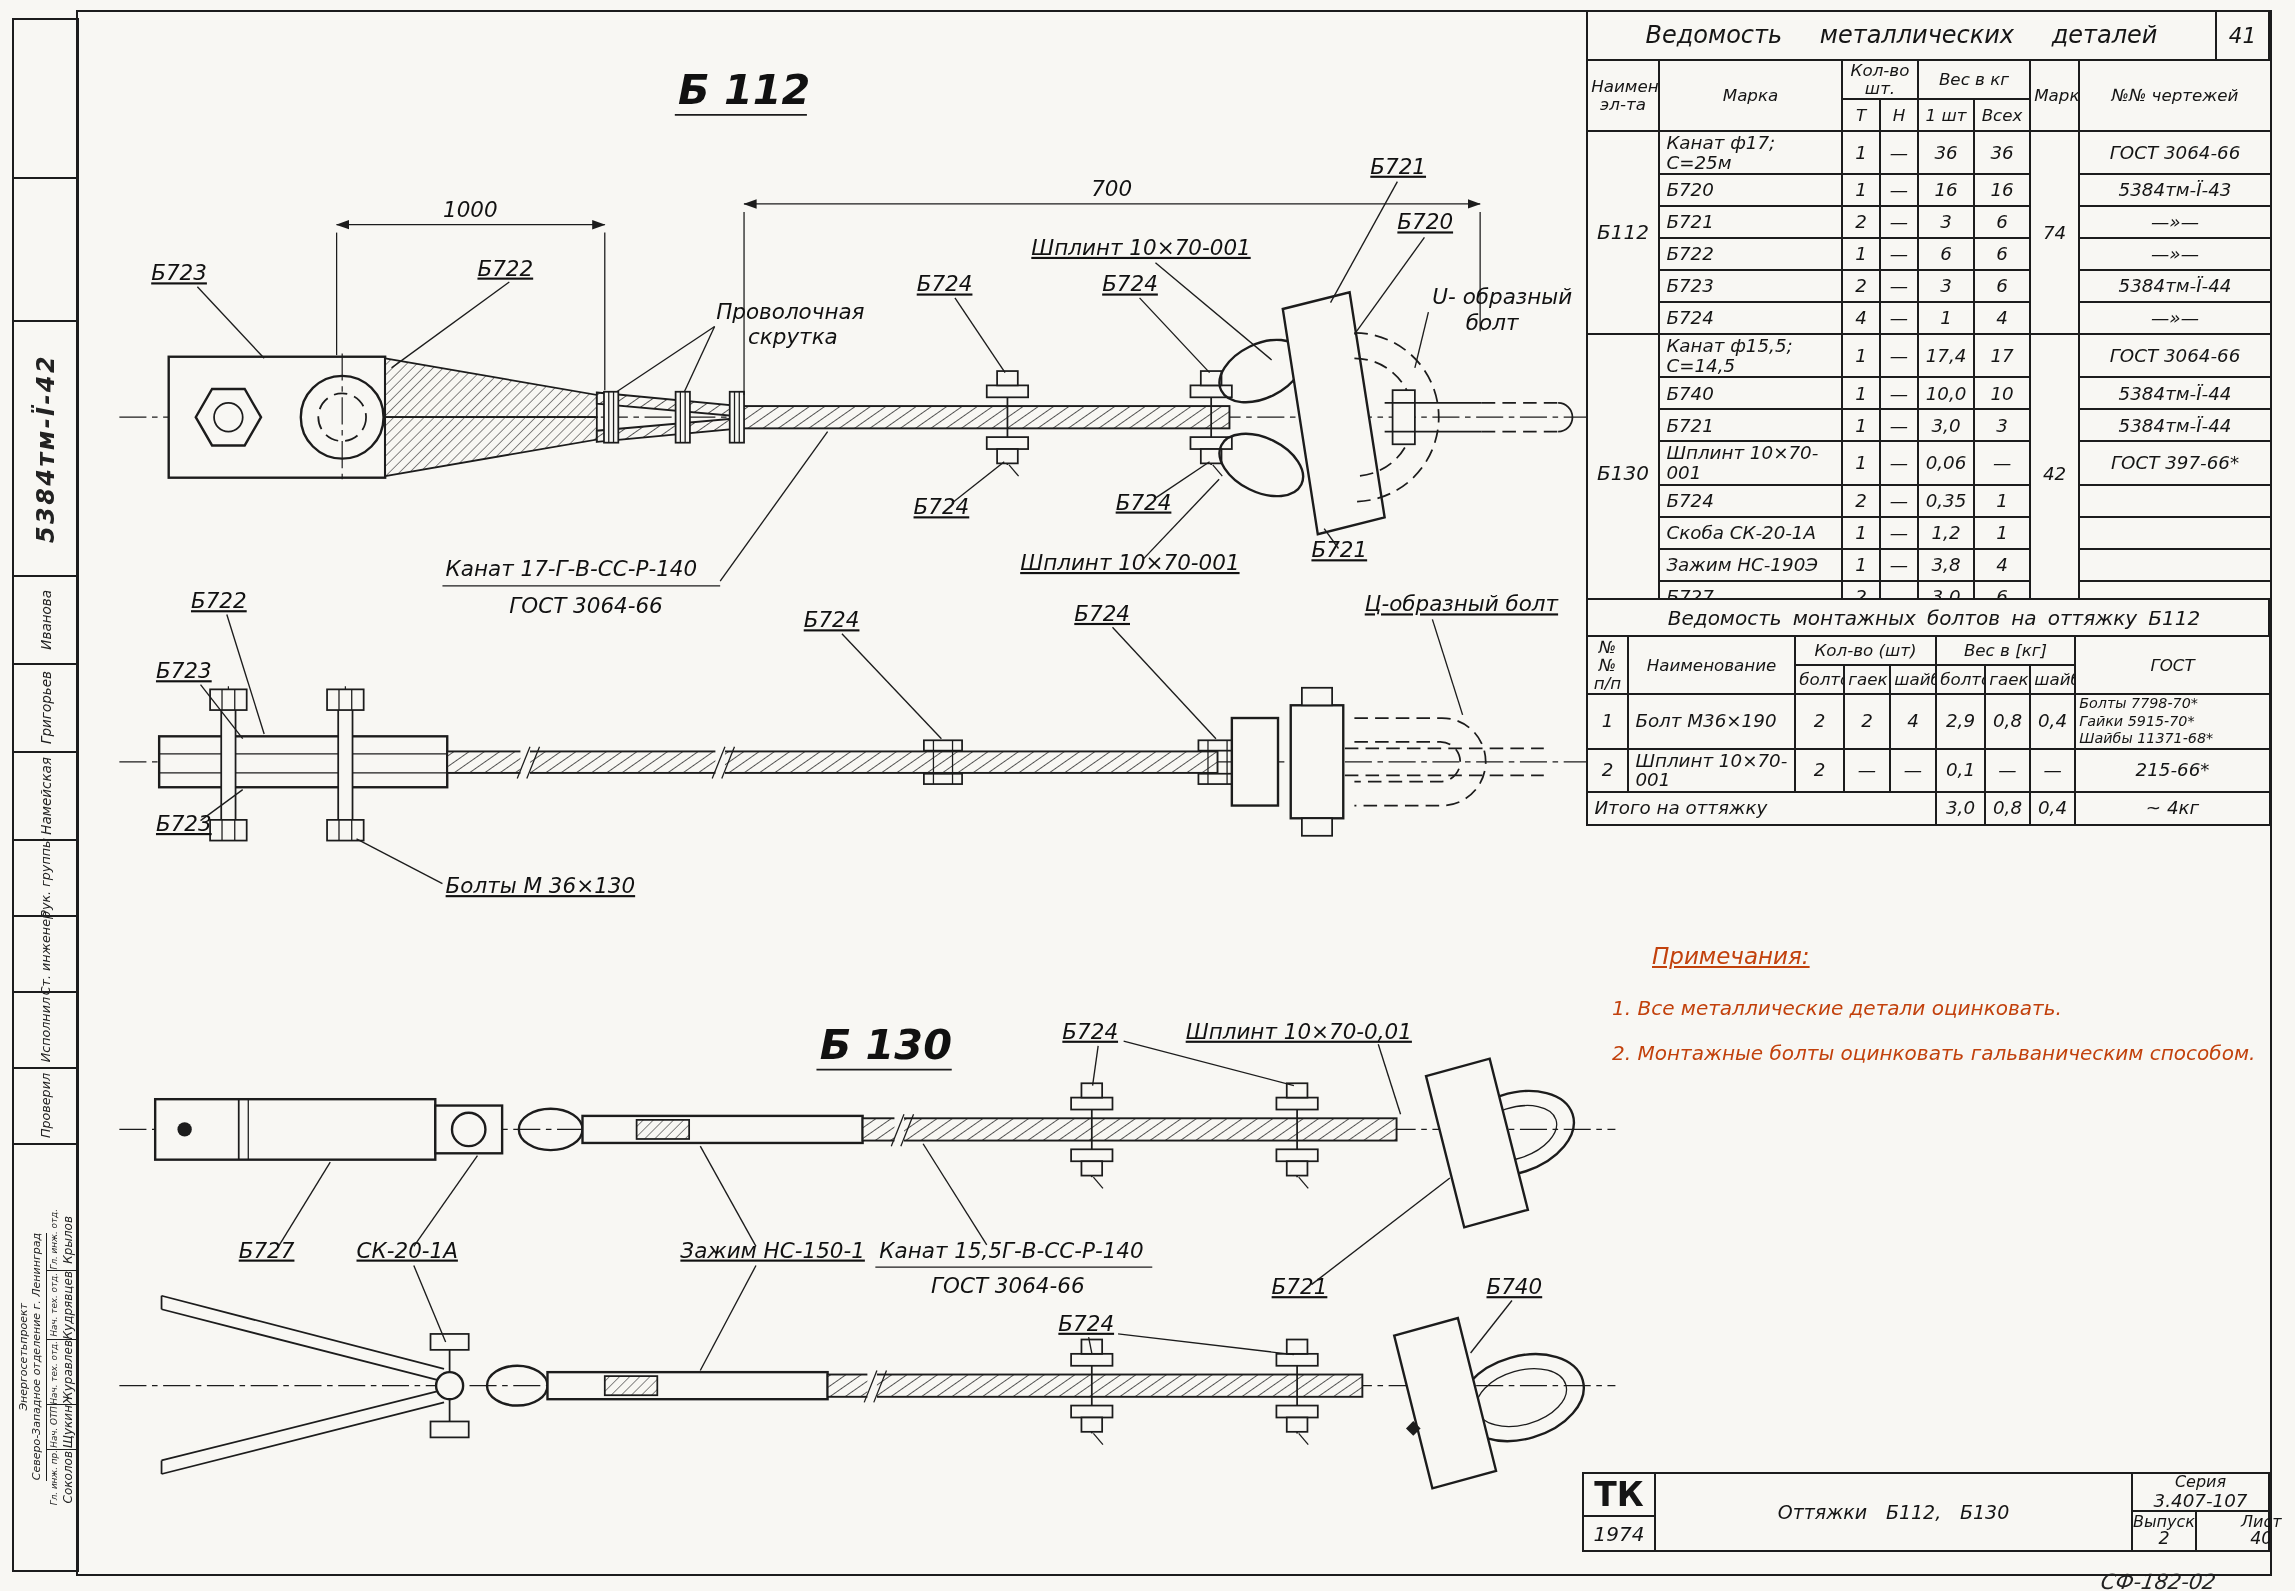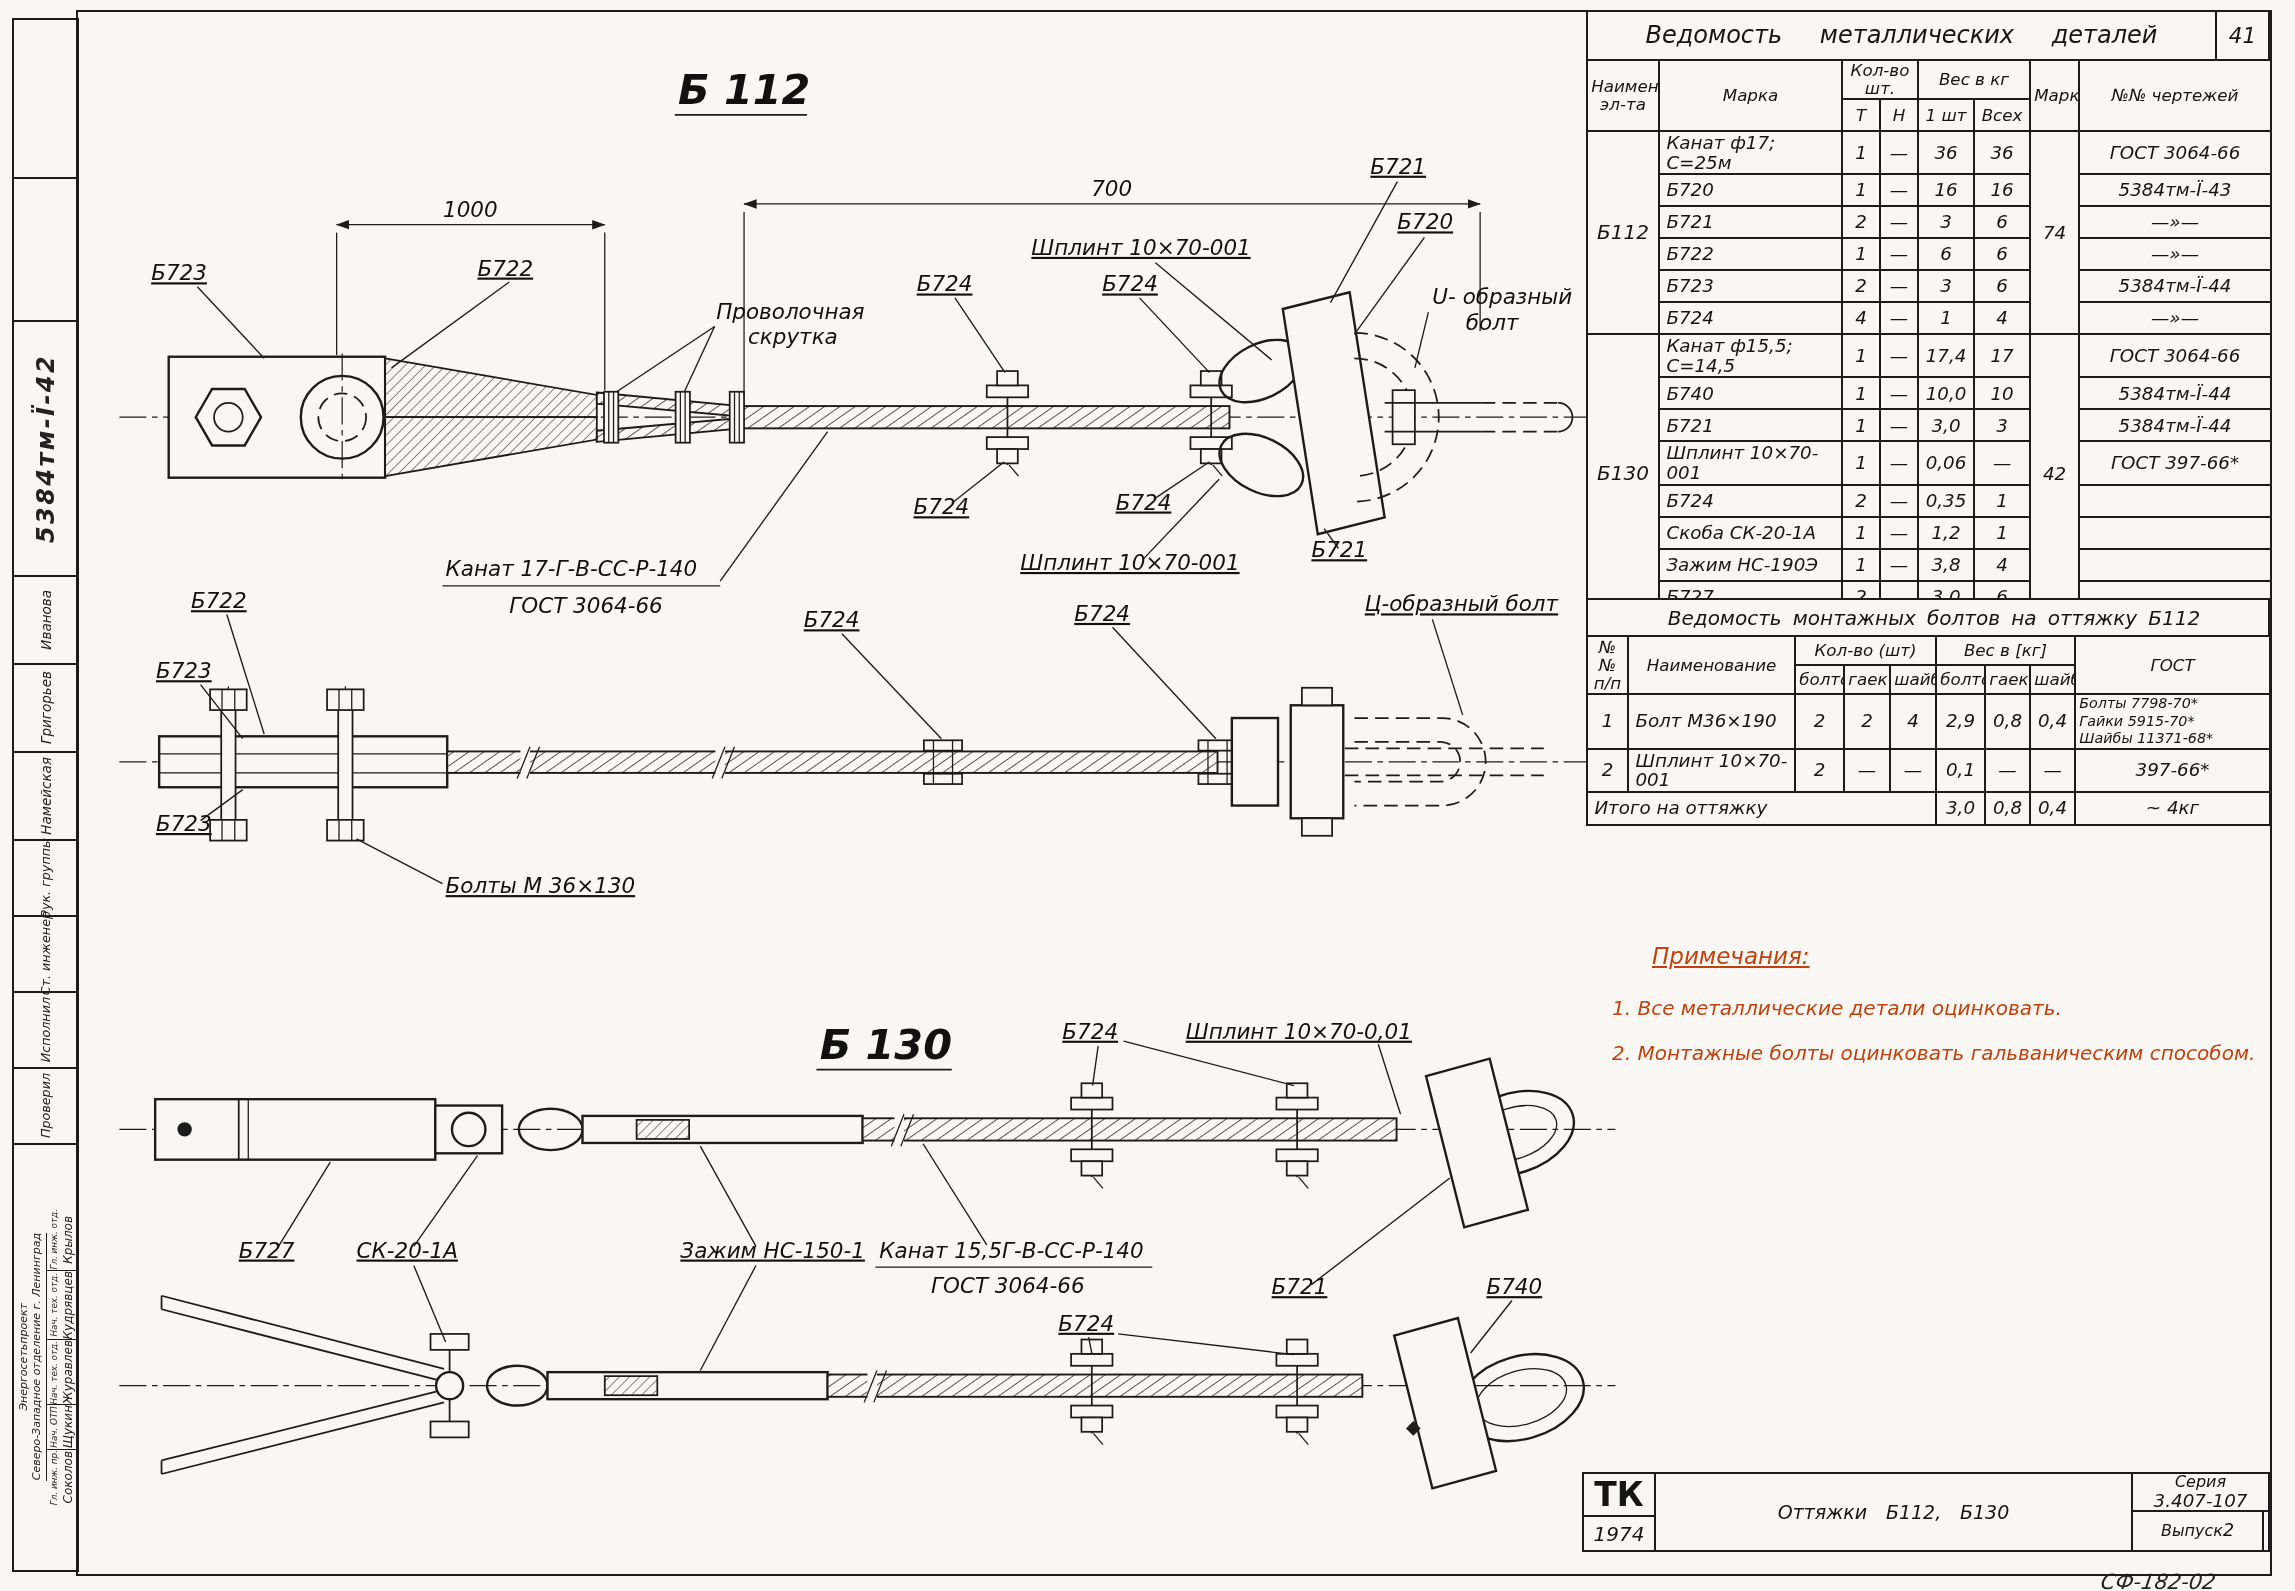--- a/index.html
+++ b/index.html
@@ -75,21 +75,21 @@
     border:2.4px solid #1c1c1c; display:flex; background:#f8f7f3; box-sizing:border-box;
   }
   .tk-col { width:70px; border-right:2.4px solid #1c1c1c; display:flex; flex-direction:column; }
   .tk { flex:1; display:flex; align-items:center; justify-content:center; font-size:33px; font-weight:700; border-bottom:2px solid #1c1c1c; }
   .year { height:33px; display:flex; align-items:center; justify-content:center; font-style:italic; font-size:20px; }
   .tb-title { flex:1; display:flex; align-items:center; justify-content:center; font-style:italic; font-size:19px; word-spacing:12.7px; }
   .tb-right { width:135px; border-left:2.4px solid #1c1c1c; display:flex; flex-direction:column; }
   .tb-series { flex:1; border-bottom:2px solid #1c1c1c; display:flex; flex-direction:column; align-items:center; justify-content:center; font-style:italic; font-size:18.3px; line-height:1.05; }
   .tb-series .small, .tb-row .small { font-size:16px; }
   .tb-row { display:flex; height:45px; }
-  .tb-row > div { flex:1; display:flex; flex-direction:row; align-items:center; justify-content:center; font-style:italic; font-size:17.5px; line-height:1;margin-left:28px; }
+  .tb-row > div { flex:1; display:flex; flex-direction:column; align-items:center; justify-content:center; font-style:italic; font-size:17.5px; line-height:1; }
   .tb-row > div + div { border-left:2px solid #1c1c1c;padding-left:44px; }
   .corner-code {
     position:absolute; left:2101px; top:1570px; font-style:italic; font-size:21px;
     transform:skewX(-8deg); color:#222;
   }
   
   svg.drawing { position:absolute; left:0; top:0; }
   .s3 { stroke:#1c1c1c; stroke-width:3; fill:none; }
   .s2 { stroke:#1c1c1c; stroke-width:2.2; fill:none; }
   .s15 { stroke:#1c1c1c; stroke-width:1.6; fill:none; }
@@ -642,21 +642,21 @@
         </tr>
         <tr>
           <td>2</td>
           <td class="lft">Шплинт 10×70-001</td>
           <td>2</td>
           <td>—</td>
           <td>—</td>
           <td>0,1</td>
           <td>—</td>
           <td>—</td>
-          <td>397-66*</td>
+          <td>215-66*</td>
         </tr>
         <tr>
           <td colspan="5" class="lft">Итого на оттяжку</td>
           <td>3,0</td>
           <td>0,8</td>
           <td>0,4</td>
           <td>~ 4кг</td>
         </tr>
       </tbody>
   </table>

